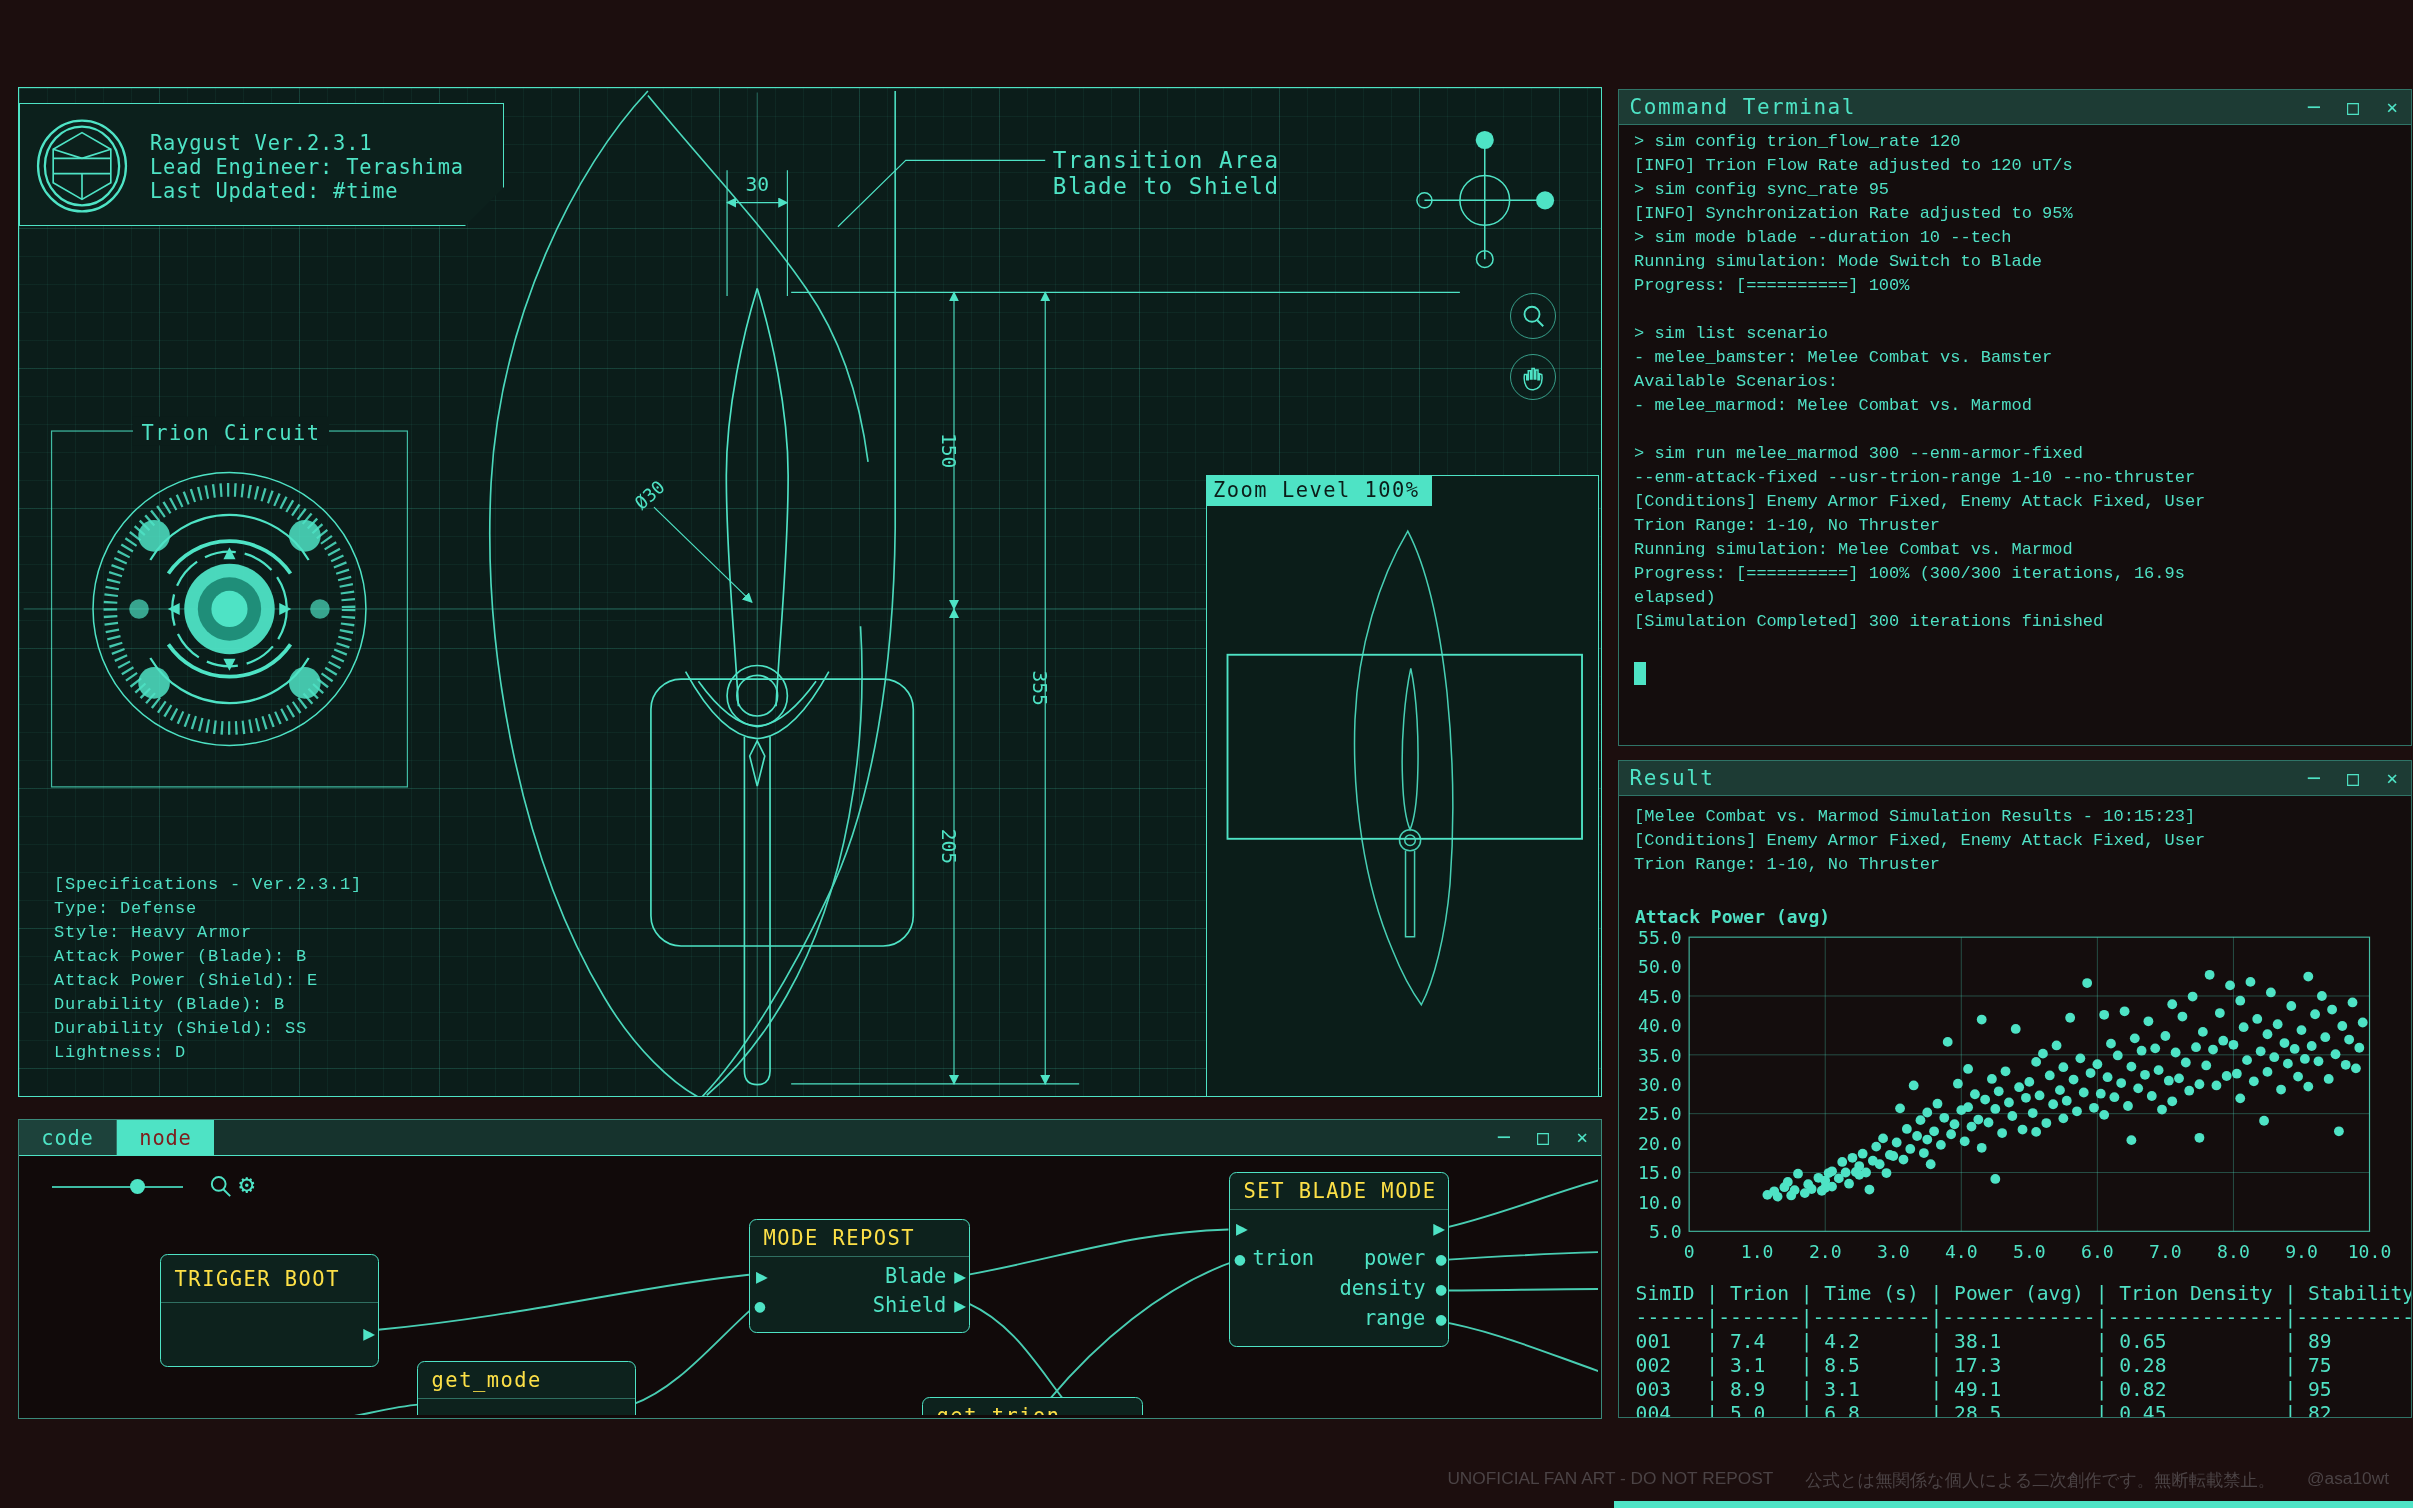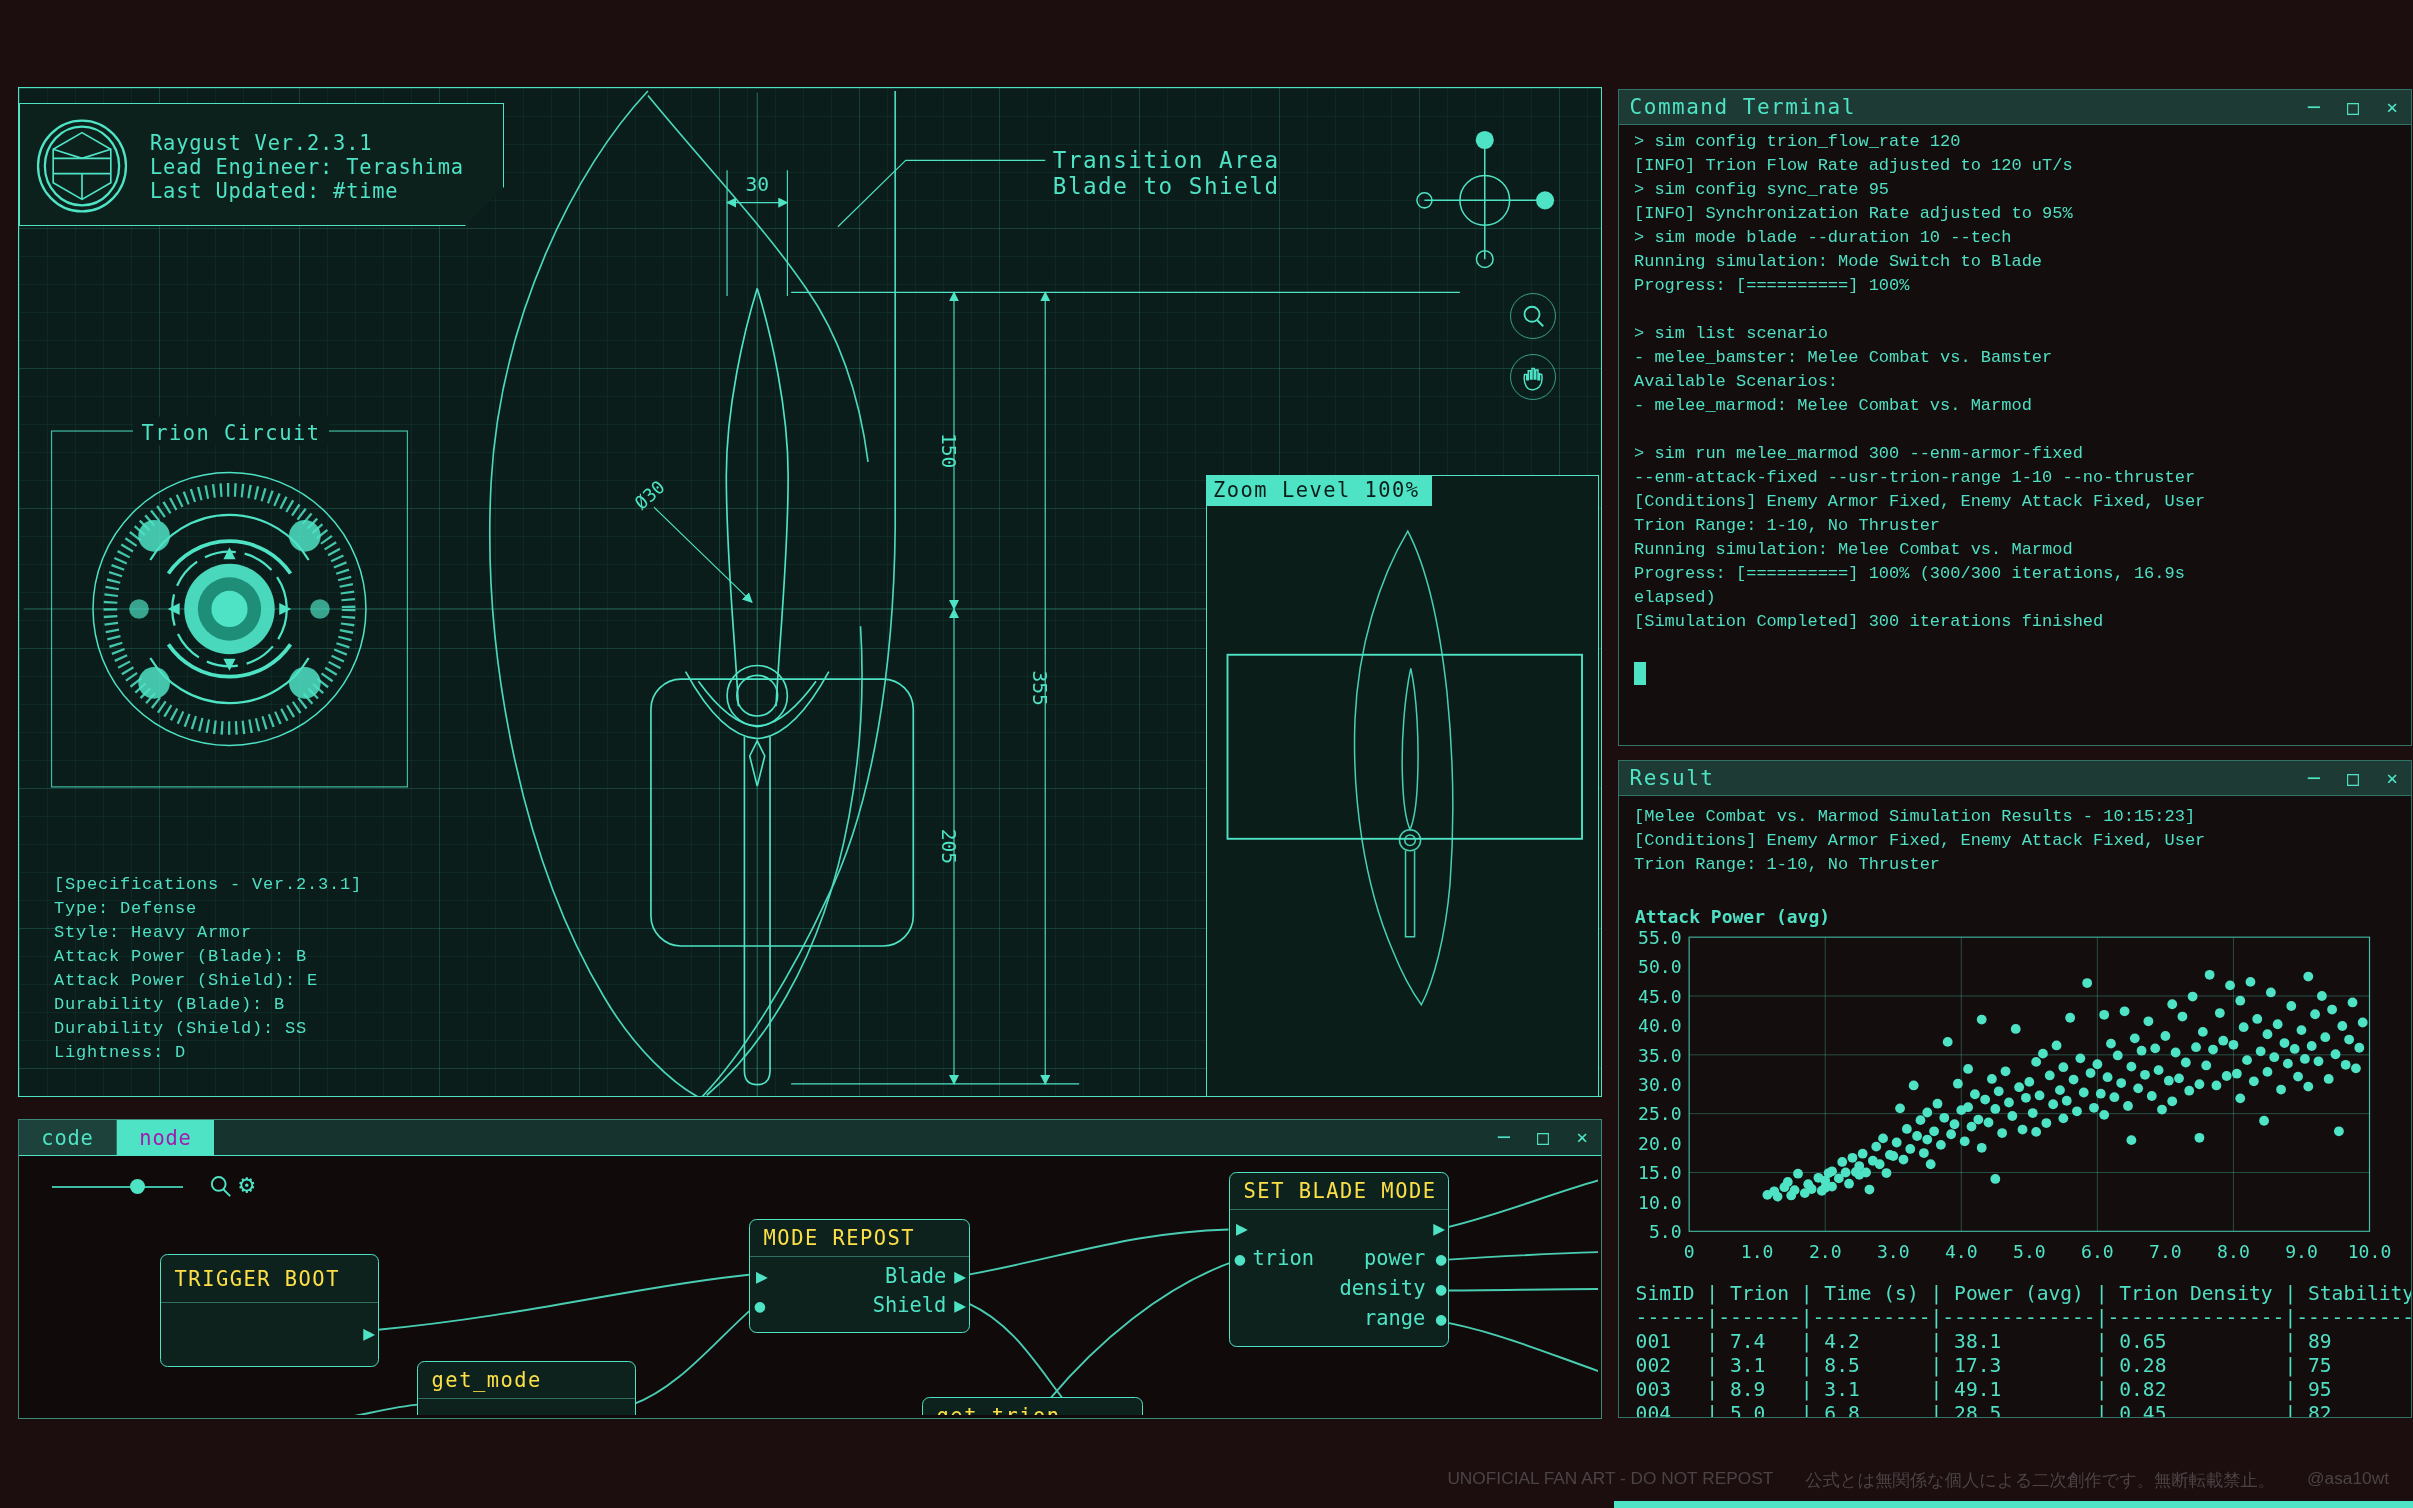--- a/index.html
+++ b/index.html
@@ -44,21 +44,21 @@
   #chart-label{position:absolute;left:16px;top:110px;font-size:18px;color:#4fe0c4;font-weight:bold;}
   #chart-svg{position:absolute;left:0;top:0;width:792px;height:621px;}
   #table-pre{position:absolute;left:16.6px;top:486px;margin:0;font-family:"DejaVu Sans Mono",monospace;
     font-size:19.6px;line-height:24px;color:#4fe0c4;}
   
   #node-editor{left:18px;top:1119px;width:1582px;height:298px;border:1.5px solid #3a8a7b;background:#110a0a;}
   #tabbar{position:relative;height:35px;background:#16332d;border-bottom:1.5px solid #4ee3c5;display:flex;}
   .tab{width:97px;height:100%;display:flex;align-items:center;justify-content:center;
     font-size:20.4px;letter-spacing:0.8px;}
   .tab.inactive{background:#1d423b;color:#4ee3c5;border-right:0.8px solid #2f7467;}
-  .tab.active{background:#4ee3c5;color:#a21caf;}
+  .tab.active{background:#4ee3c5;color:#7f1d1d;}
   #canvas{position:absolute;left:0;top:37px;width:1579px;height:258px;overflow:hidden;background:#110a0a;}
   #wires{position:absolute;left:0;top:0;width:1579px;height:258px;}
   .node{position:absolute;background:#0d221d;border:1.9px solid #4ee3c5;border-radius:7.5px;}
   .node-title{height:36px;display:flex;align-items:center;padding-left:13.6px;font-size:20.4px;
     letter-spacing:1.5px;border-bottom:1.5px solid #2f6f61;color:#fde047;}
   .prow{position:relative;height:30px;display:flex;align-items:center;font-size:20.4px;color:#4ee3c5;}
   .p-exec-l{position:absolute;left:6px;font-size:19.6px;}
   .p-dot-l{position:absolute;left:4.5px;font-size:18px;}
   .p-exec-r{position:absolute;right:3px;font-size:19.6px;}
   .p-dot-r{position:absolute;right:1.5px;font-size:18px;}

